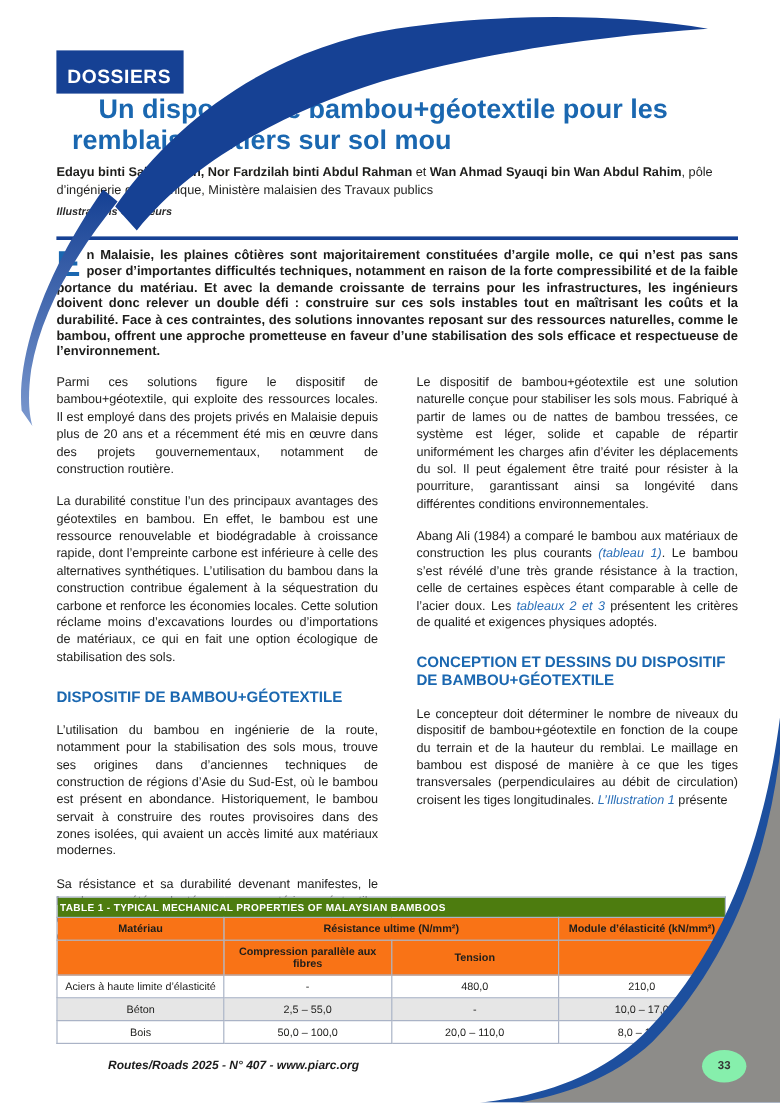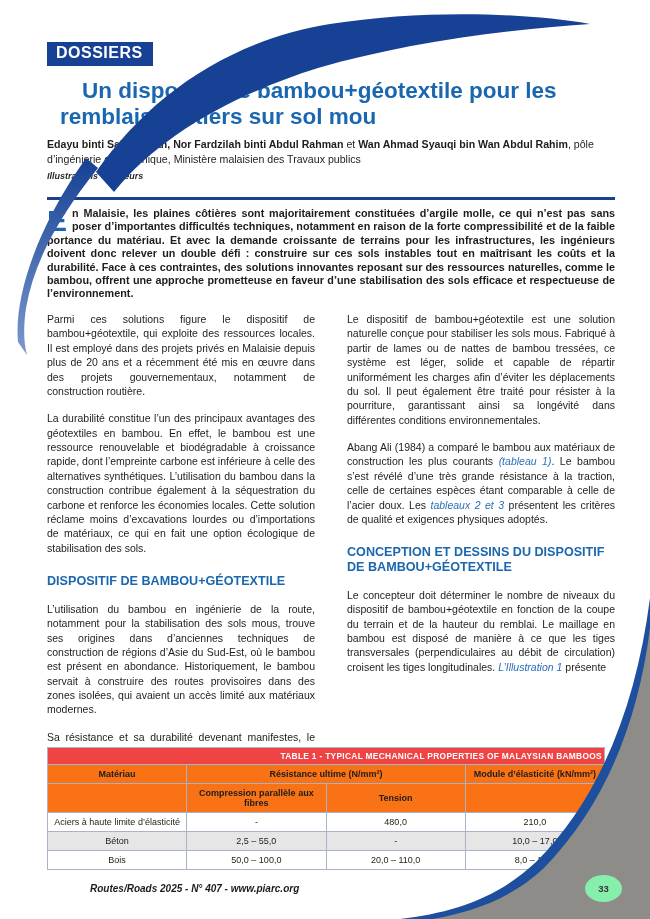--- a/index.html
+++ b/index.html
@@ -11,21 +11,21 @@
     font-family:"Liberation Sans", sans-serif;
     color:#1d1d1b;
   }
   
   .deco{position:absolute;top:0;left:0;width:650px;height:919px;z-index:4;pointer-events:none;}
 
   .kicker{
     position:absolute;left:47px;top:42px;z-index:6;
     background:#164194;color:#ffffff;
     font-size:16px;font-weight:bold;letter-spacing:.5px;
-    padding:2px 10px 4px 9px;
+    padding:14px 10px 4px 9px;
   }
   .title{
     position:absolute;left:60px;top:78px;width:545px;z-index:2;
     color:#1a67b0;font-size:22.5px;font-weight:bold;line-height:1.14;
   }
   .title .title-line:first-child{padding-left:22px;}
   .byline{
     position:absolute;left:47px;top:137px;width:572px;z-index:2;
     font-size:10.6px;line-height:1.45;color:#1d1d1b;
   }
@@ -57,21 +57,21 @@
   .col h3{
     margin:19px 0 13px 0;color:#1a67b0;font-size:12.6px;font-weight:bold;line-height:1.18;
   }
   .col p .ref{color:#2a6fb8;font-style:italic;}
 
   .datatable{
     position:absolute;left:47px;top:747px;width:558px;z-index:2;
     border-collapse:collapse;table-layout:fixed;
   }
   .datatable .bar{
-    background:#ef4444;color:#ffffff;text-align:right;
+    background:#4d7c0f;color:#ffffff;text-align:left;
     font-size:8.4px;font-weight:bold;letter-spacing:.3px;padding:3px 2px;
   }
   .datatable th,.datatable td{
     border:1px solid #aab3c6;font-size:9px;text-align:center;
     padding:4px 3px;vertical-align:middle;
   }
   .datatable th{background:#f97316;font-weight:bold;}
   .datatable tbody tr:nth-child(even) td{background:#e6e6e6;}
   .c1{width:23%;} .c2{width:23%;} .c3{width:23%;} .c4{width:31%;}
 

